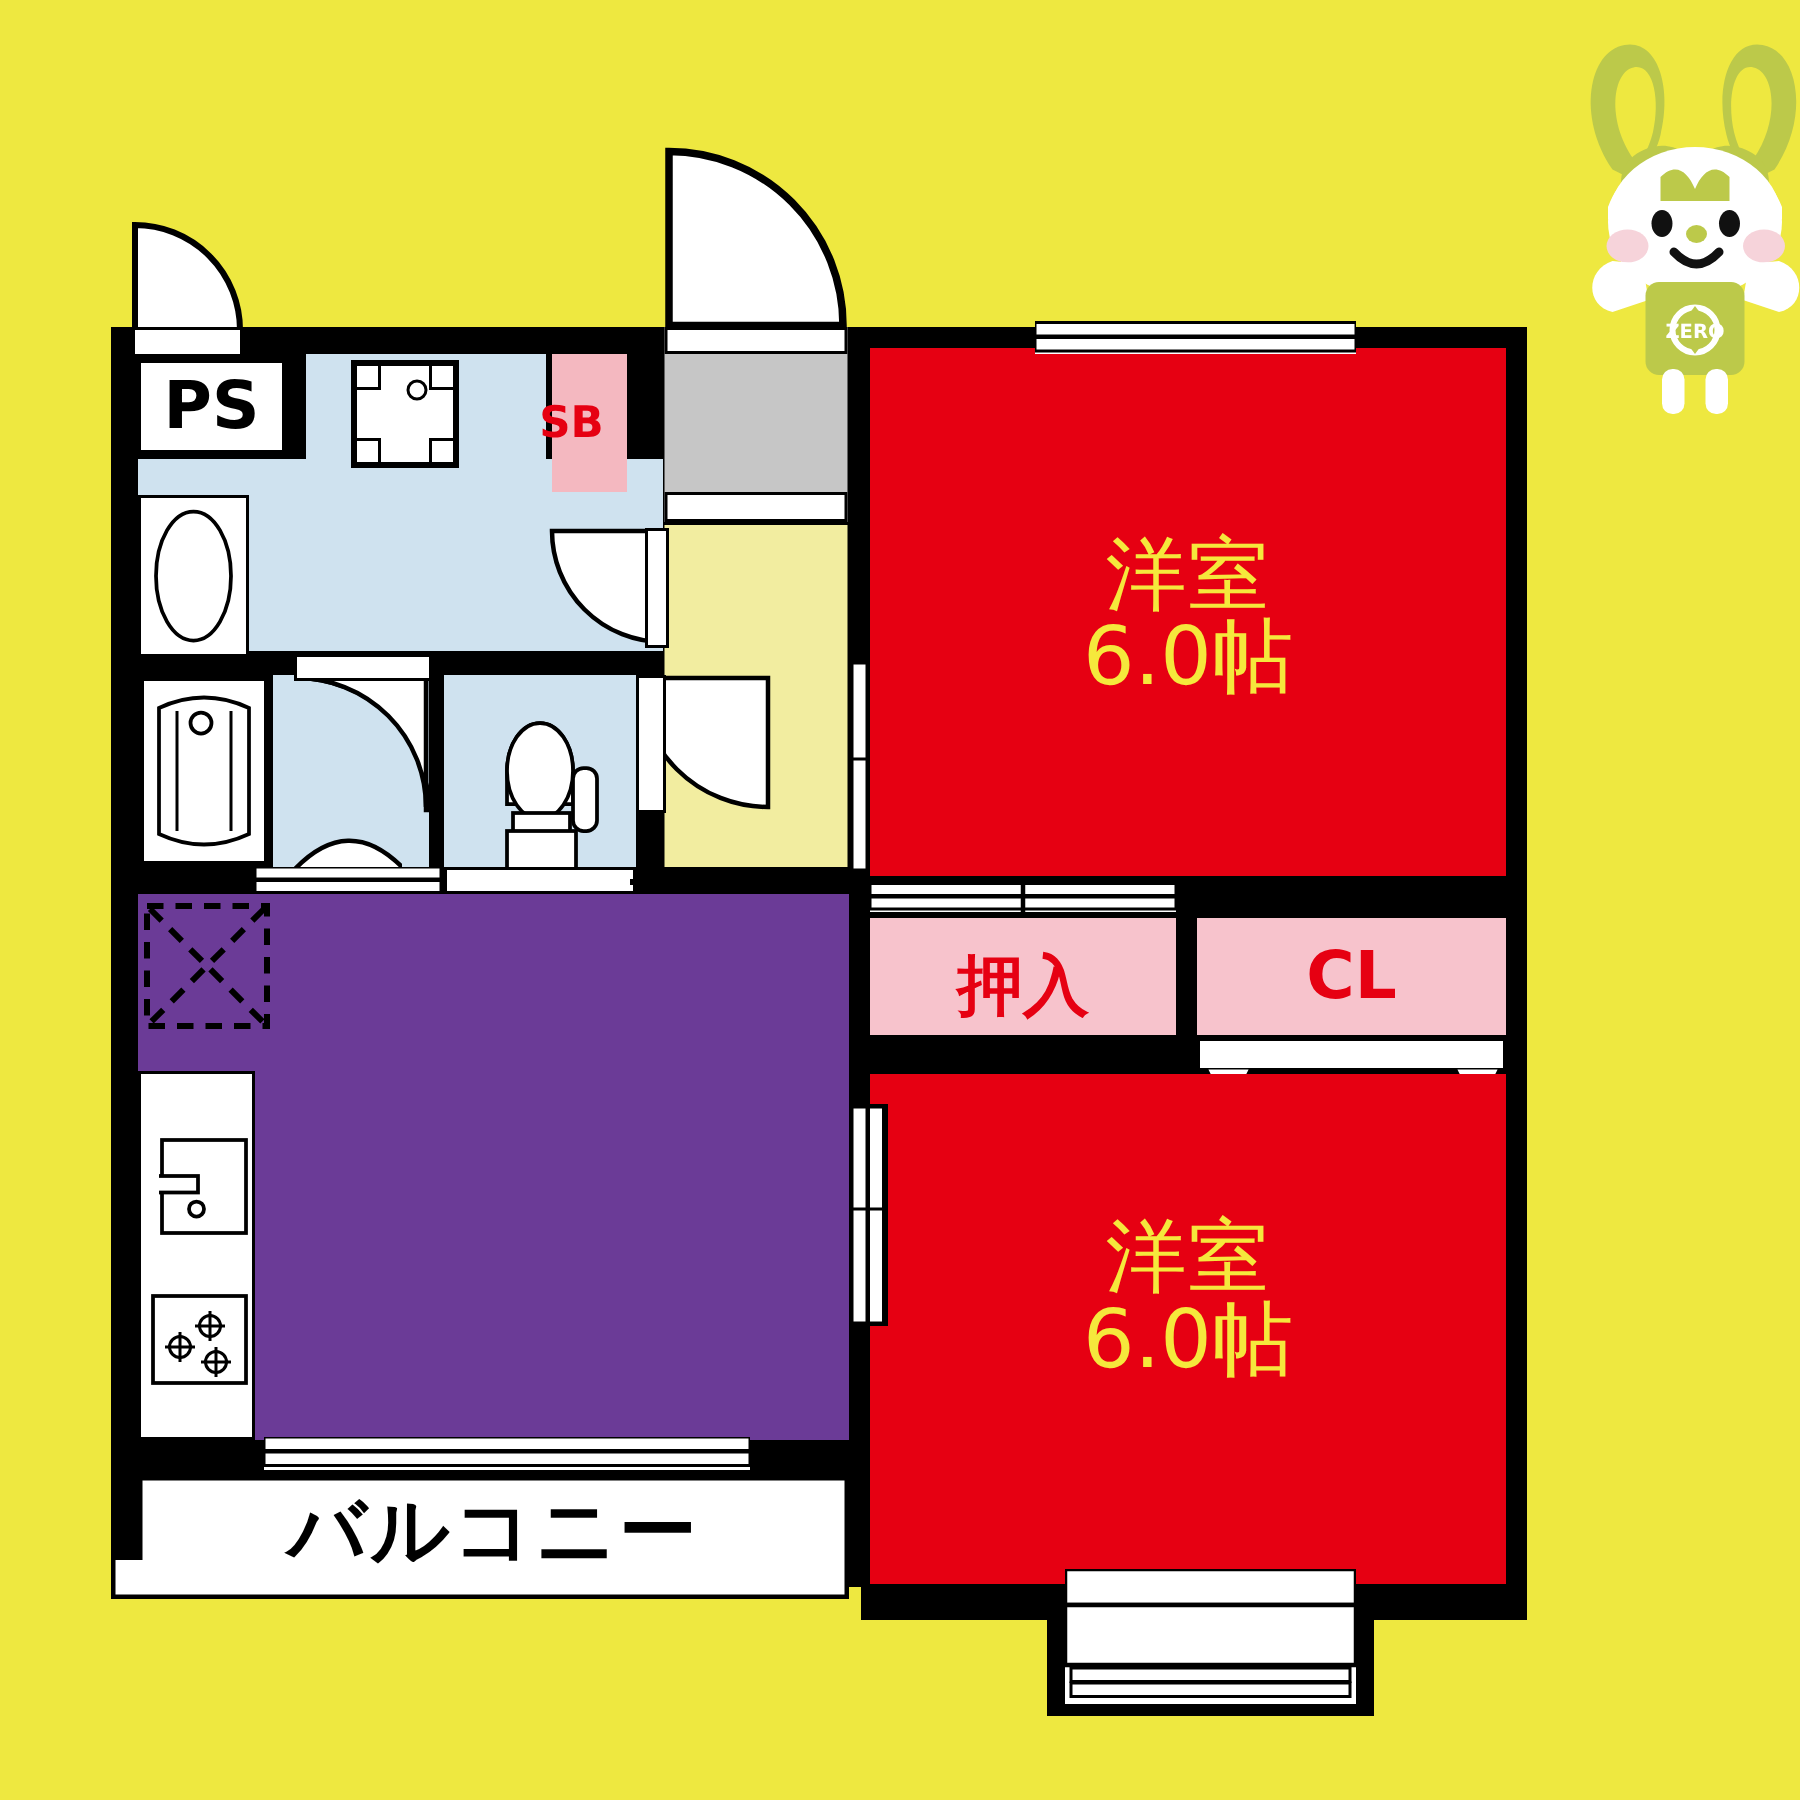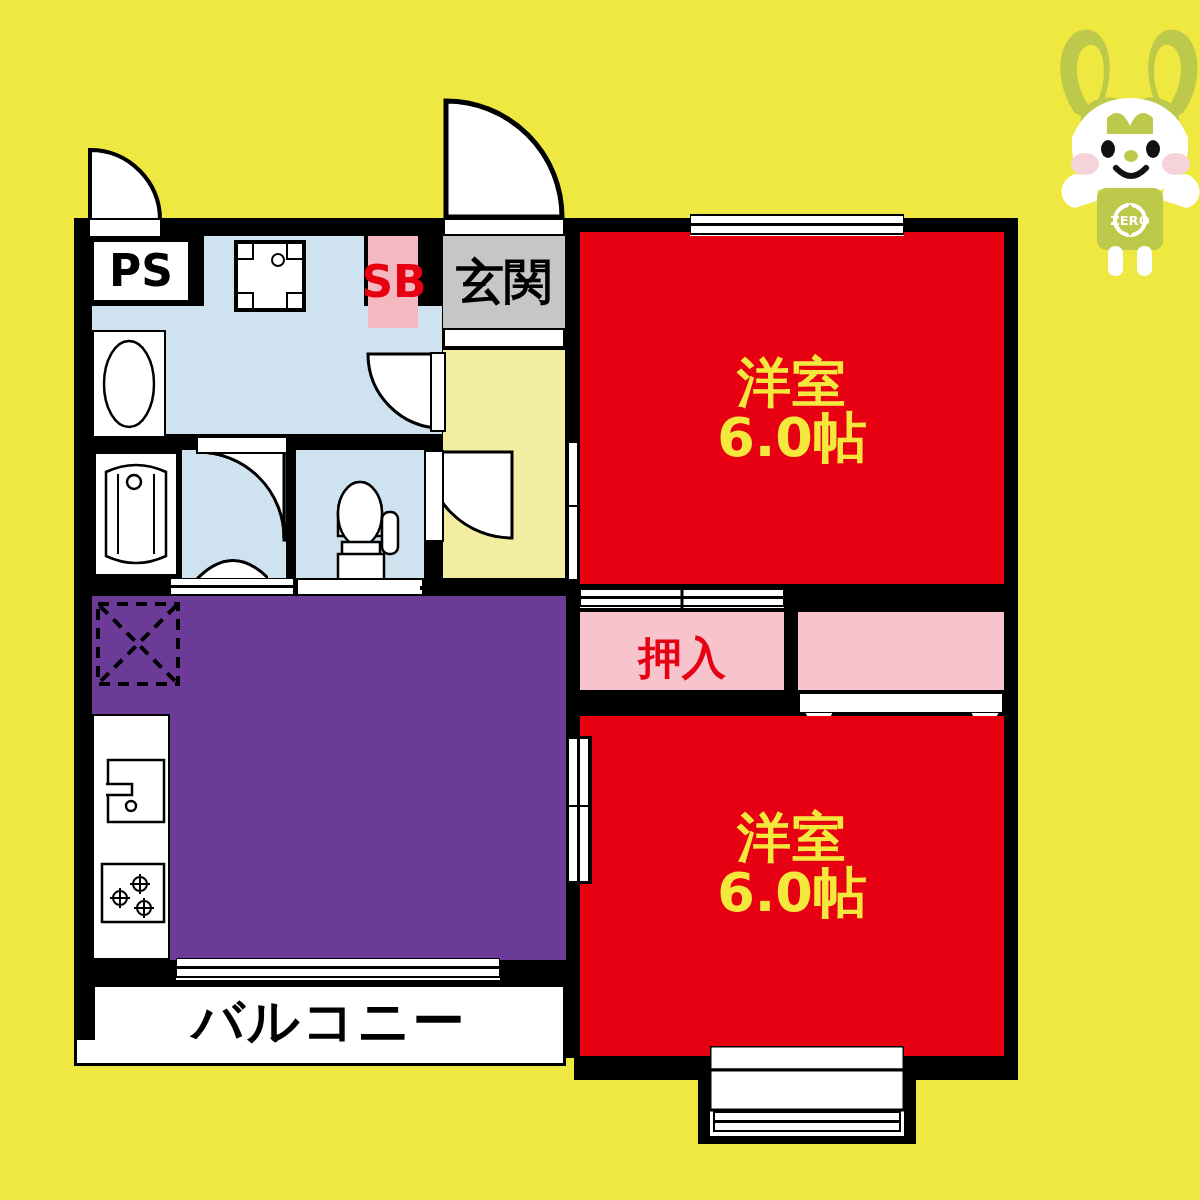--- a/index.html
+++ b/index.html
@@ -19,21 +19,21 @@
   .room-purple{background:#6b3b97;}
   .room-blue{background:#cfe2ef;}
   .room-yellow{background:#f2eda0;}
   .room-gray{background:#c6c6c6;}
   .room-pink{background:#f4b8c0;}
   .room-pink2{background:#f7c3cc;}
 
   
   .lbl{display:flex;align-items:center;justify-content:center;
        text-align:center;line-height:1.02;white-space:pre;}
-  .lbl-yellow{color:#f5e83c;font-weight:bold;}
+  .lbl-yellow{color:#f5e83c;font-weight:normal;}
   .lbl-red{color:#e60012;font-weight:bold;}
   .lbl-black{color:#000;font-weight:bold;}
 
   .room-name{font-size:54px;letter-spacing:1px;}
   .room-size{font-size:54px;text-align:right;}
   .big-stack{flex-direction:column;}
   .ol2{border:2px solid #000;background:#fff;}
 
   svg{display:block;}
 </style>
@@ -153,24 +153,23 @@
     <svg width="80" height="110" viewBox="0 0 80 110">
       <path d="M12 44 a22 32 0 0 1 44 0 l0 22 l-44 0 z" fill="#fff" stroke="#000" stroke-width="2.5"></path>
       <ellipse cx="34" cy="44" rx="22" ry="32" fill="#fff" stroke="#000" stroke-width="2.5"></ellipse>
       <rect x="56" y="42" width="16" height="42" rx="7" fill="#fff" stroke="#000" stroke-width="2.5"></rect>
       <rect x="16" y="72" width="38" height="18" fill="#fff" stroke="#000" stroke-width="2.5"></rect>
       <rect x="12" y="84" width="46" height="26" fill="#fff" stroke="#000" stroke-width="2.5"></rect>
     </svg>
   </div>
 
   <div class="abs room-pink" style="left:368px;top:236px;width:50px;height:92px;"></div>
-  <div class="abs lbl lbl-red" style="left:366px;top:252px;width:56px;height:60px;font-size:44px;">SB</div>
+  <div class="abs lbl lbl-red" style="left:353px;top:252px;width:56px;height:60px;font-size:29px;">SB</div>
 
   <div class="abs room-gray" style="left:443px;top:236px;width:122px;height:92px;"></div>
-  <div class="abs lbl lbl-black" style="left:443px;top:248px;width:122px;height:66px;font-size:48px;">玄関</div>
   <div class="abs white" style="left:443px;top:218px;width:122px;height:18px;border:2px solid #000;"></div>
   <div class="abs white" style="left:443px;top:328px;width:122px;height:20px;border:2px solid #000;"></div>
 
   <div class="abs room-yellow" style="left:443px;top:350px;width:122px;height:228px;"></div>
 
   <div class="abs" style="left:366px;top:352px;width:78px;height:78px;">
     <svg width="78" height="78">
         <path d="M76 2 L2 2 A74 74 0 0 0 76 76 Z" fill="#fff" stroke="#000" stroke-width="3"></path>
       </svg>
   </div>
@@ -208,20 +207,21 @@
     <svg width="204" height="20">
         <rect x="0" y="1" width="204" height="8" fill="#fff" stroke="#000" stroke-width="2"></rect>
         <rect x="0" y="10" width="204" height="8" fill="#fff" stroke="#000" stroke-width="2"></rect>
         <line x1="102" y1="0" x2="102" y2="20" stroke="#000" stroke-width="3"></line>
       </svg>
   </div>
   <div class="abs room-pink2" style="left:580px;top:612px;width:204px;height:78px;"></div>
   <div class="abs lbl lbl-red" style="left:580px;top:612px;width:204px;height:93px;font-size:44px;">押入</div>
 
   <div class="abs room-pink2" style="left:798px;top:612px;width:206px;height:78px;"></div>
+  <div class="abs lbl lbl-red" style="left:798px;top:612px;width:206px;height:78px;font-size:44px;">CL</div>
   <div class="abs white" style="left:798px;top:692px;width:206px;height:22px;border:2px solid #000;"></div>
 
   <div class="abs" style="left:798px;top:712px;width:206px;height:34px;">
     <svg width="206" height="34">
         <path d="M6 0 l30 0 l-15 30 z" fill="#fff" stroke="#000" stroke-width="2"></path>
       <path d="M172 0 l30 0 l-15 30 z" fill="#fff" stroke="#000" stroke-width="2"></path>
       </svg>
   </div>
 
   <div class="abs room-red" style="left:580px;top:716px;width:424px;height:340px;"></div>

